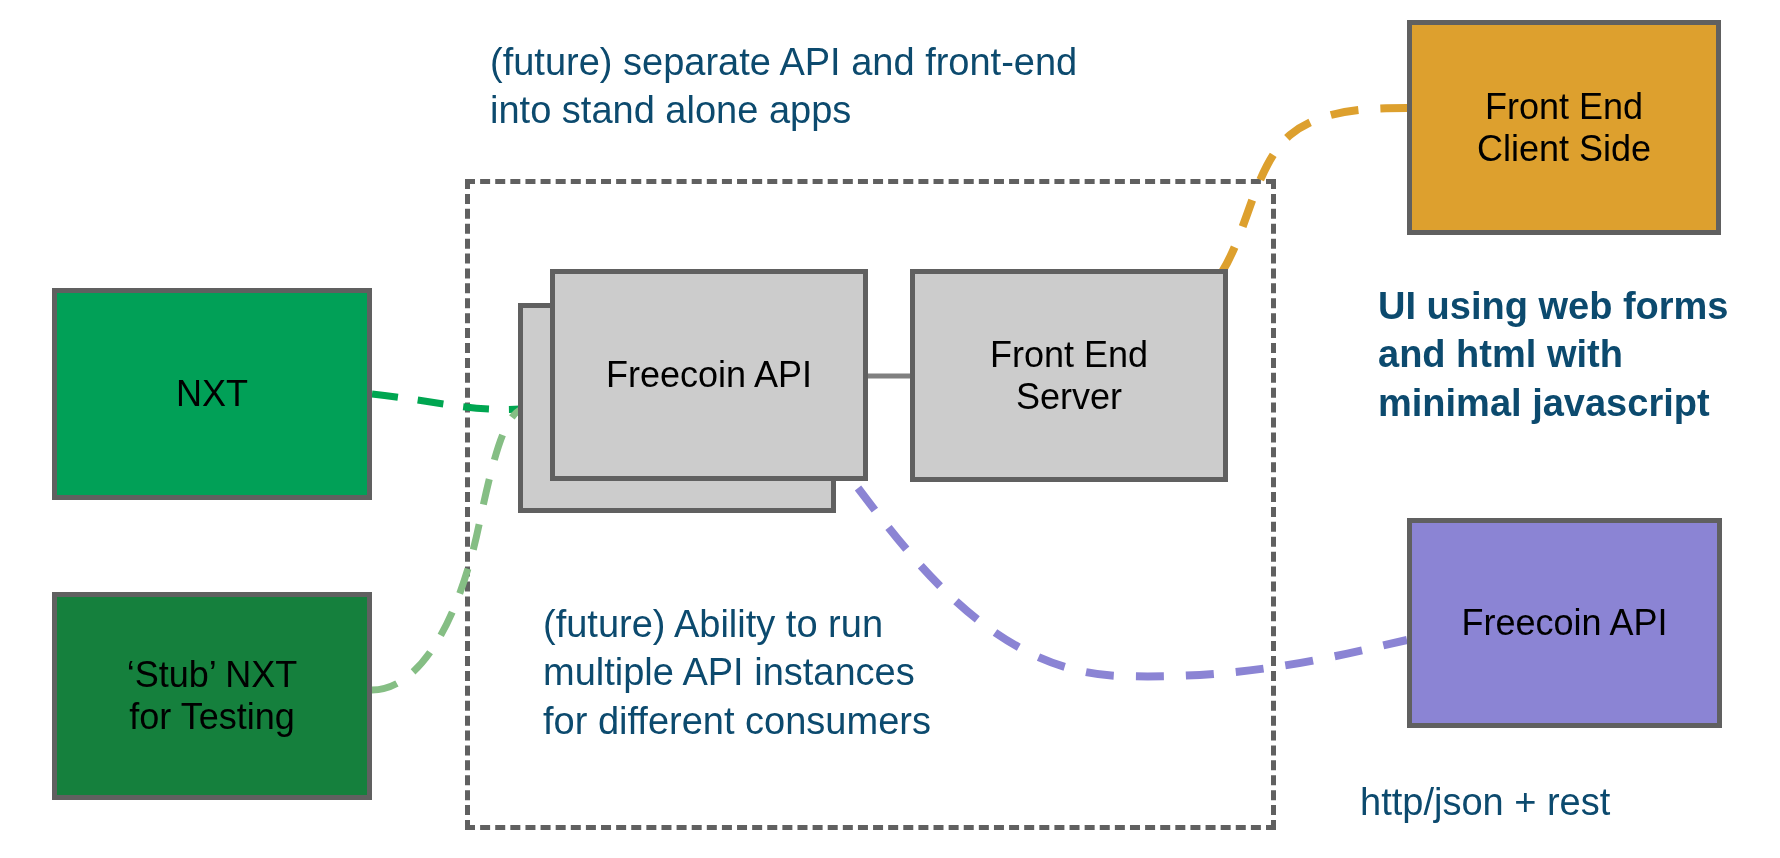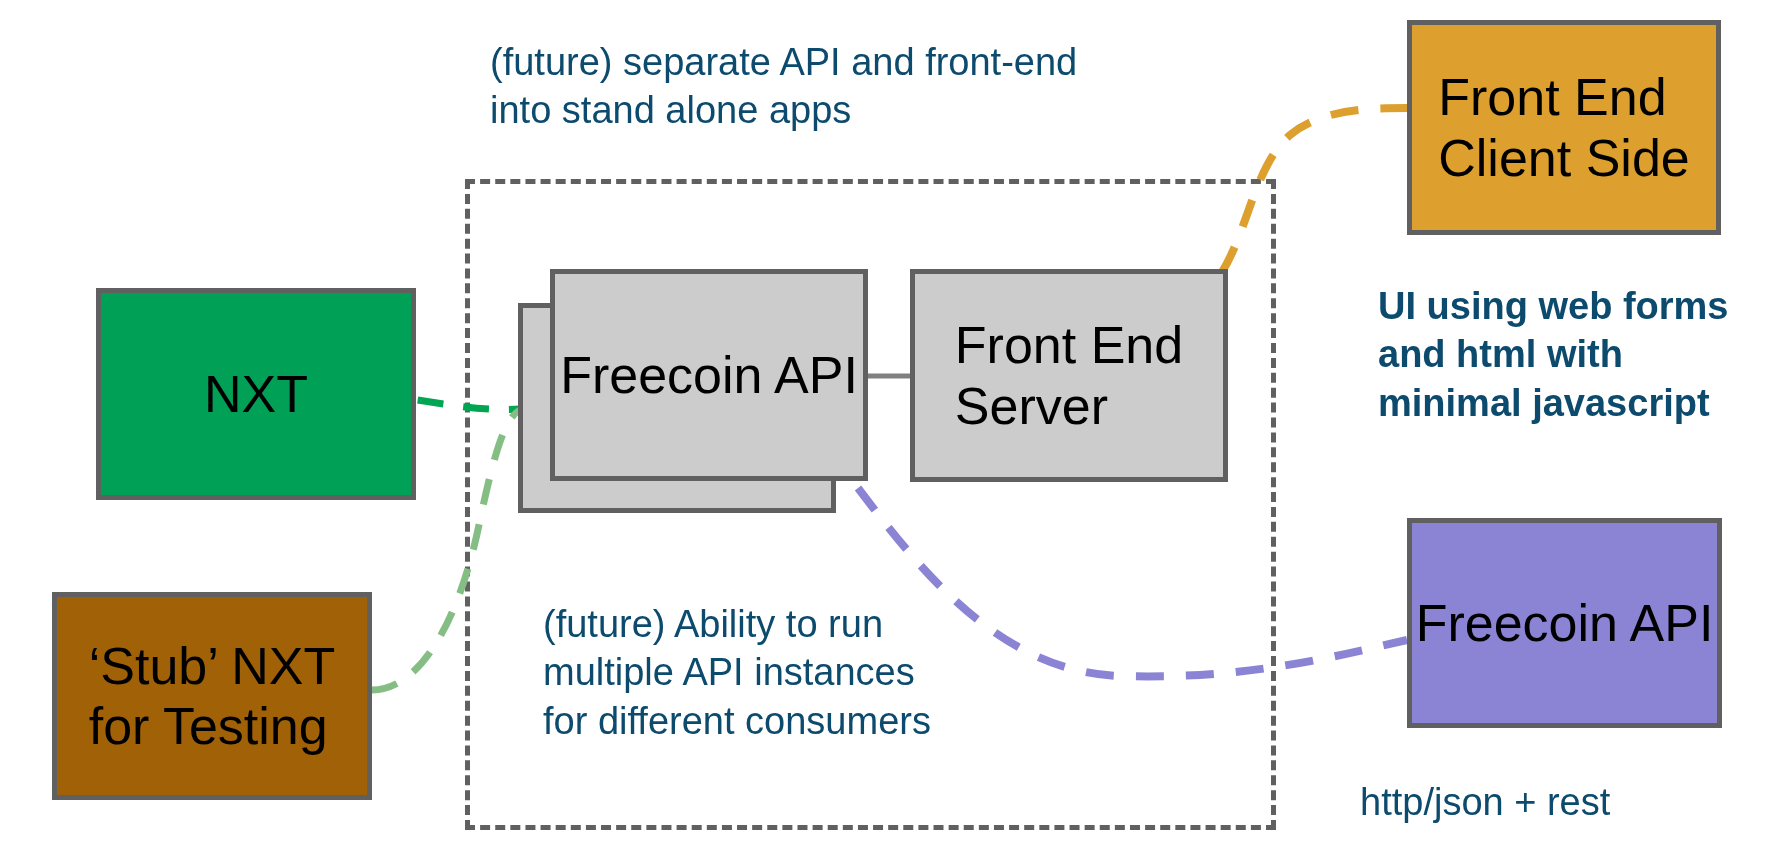--- a/index.html
+++ b/index.html
@@ -26,28 +26,28 @@
     height: 858px;
     pointer-events: none;
   }
   .box {
     position: absolute;
     box-sizing: border-box;
     border: 5px solid #606060;
     display: flex;
     align-items: center;
     justify-content: center;
-    text-align: left;
+    text-align: center;
     line-height: 1.16;
-    font-size: 52px;
+    font-size: 36px;
     color: #000000;
     white-space: pre-line;
   }
-  .box-green-dark { background: #01A057; margin-left: 44px; }
-  .box-green-light { background: #a16207; }
+  .box-green-dark { background: #01A057; }
+  .box-green-light { background: #15803d; }
   .box-gray { background: #CCCCCC; }
   .box-orange { background: #DDA02E; }
   .box-purple { background: #8B84D4; }
 
   .note {
     position: absolute;
     font-size: 38px;
     line-height: 1.27;
     color: #0c4a6e;
     white-space: pre-line;

